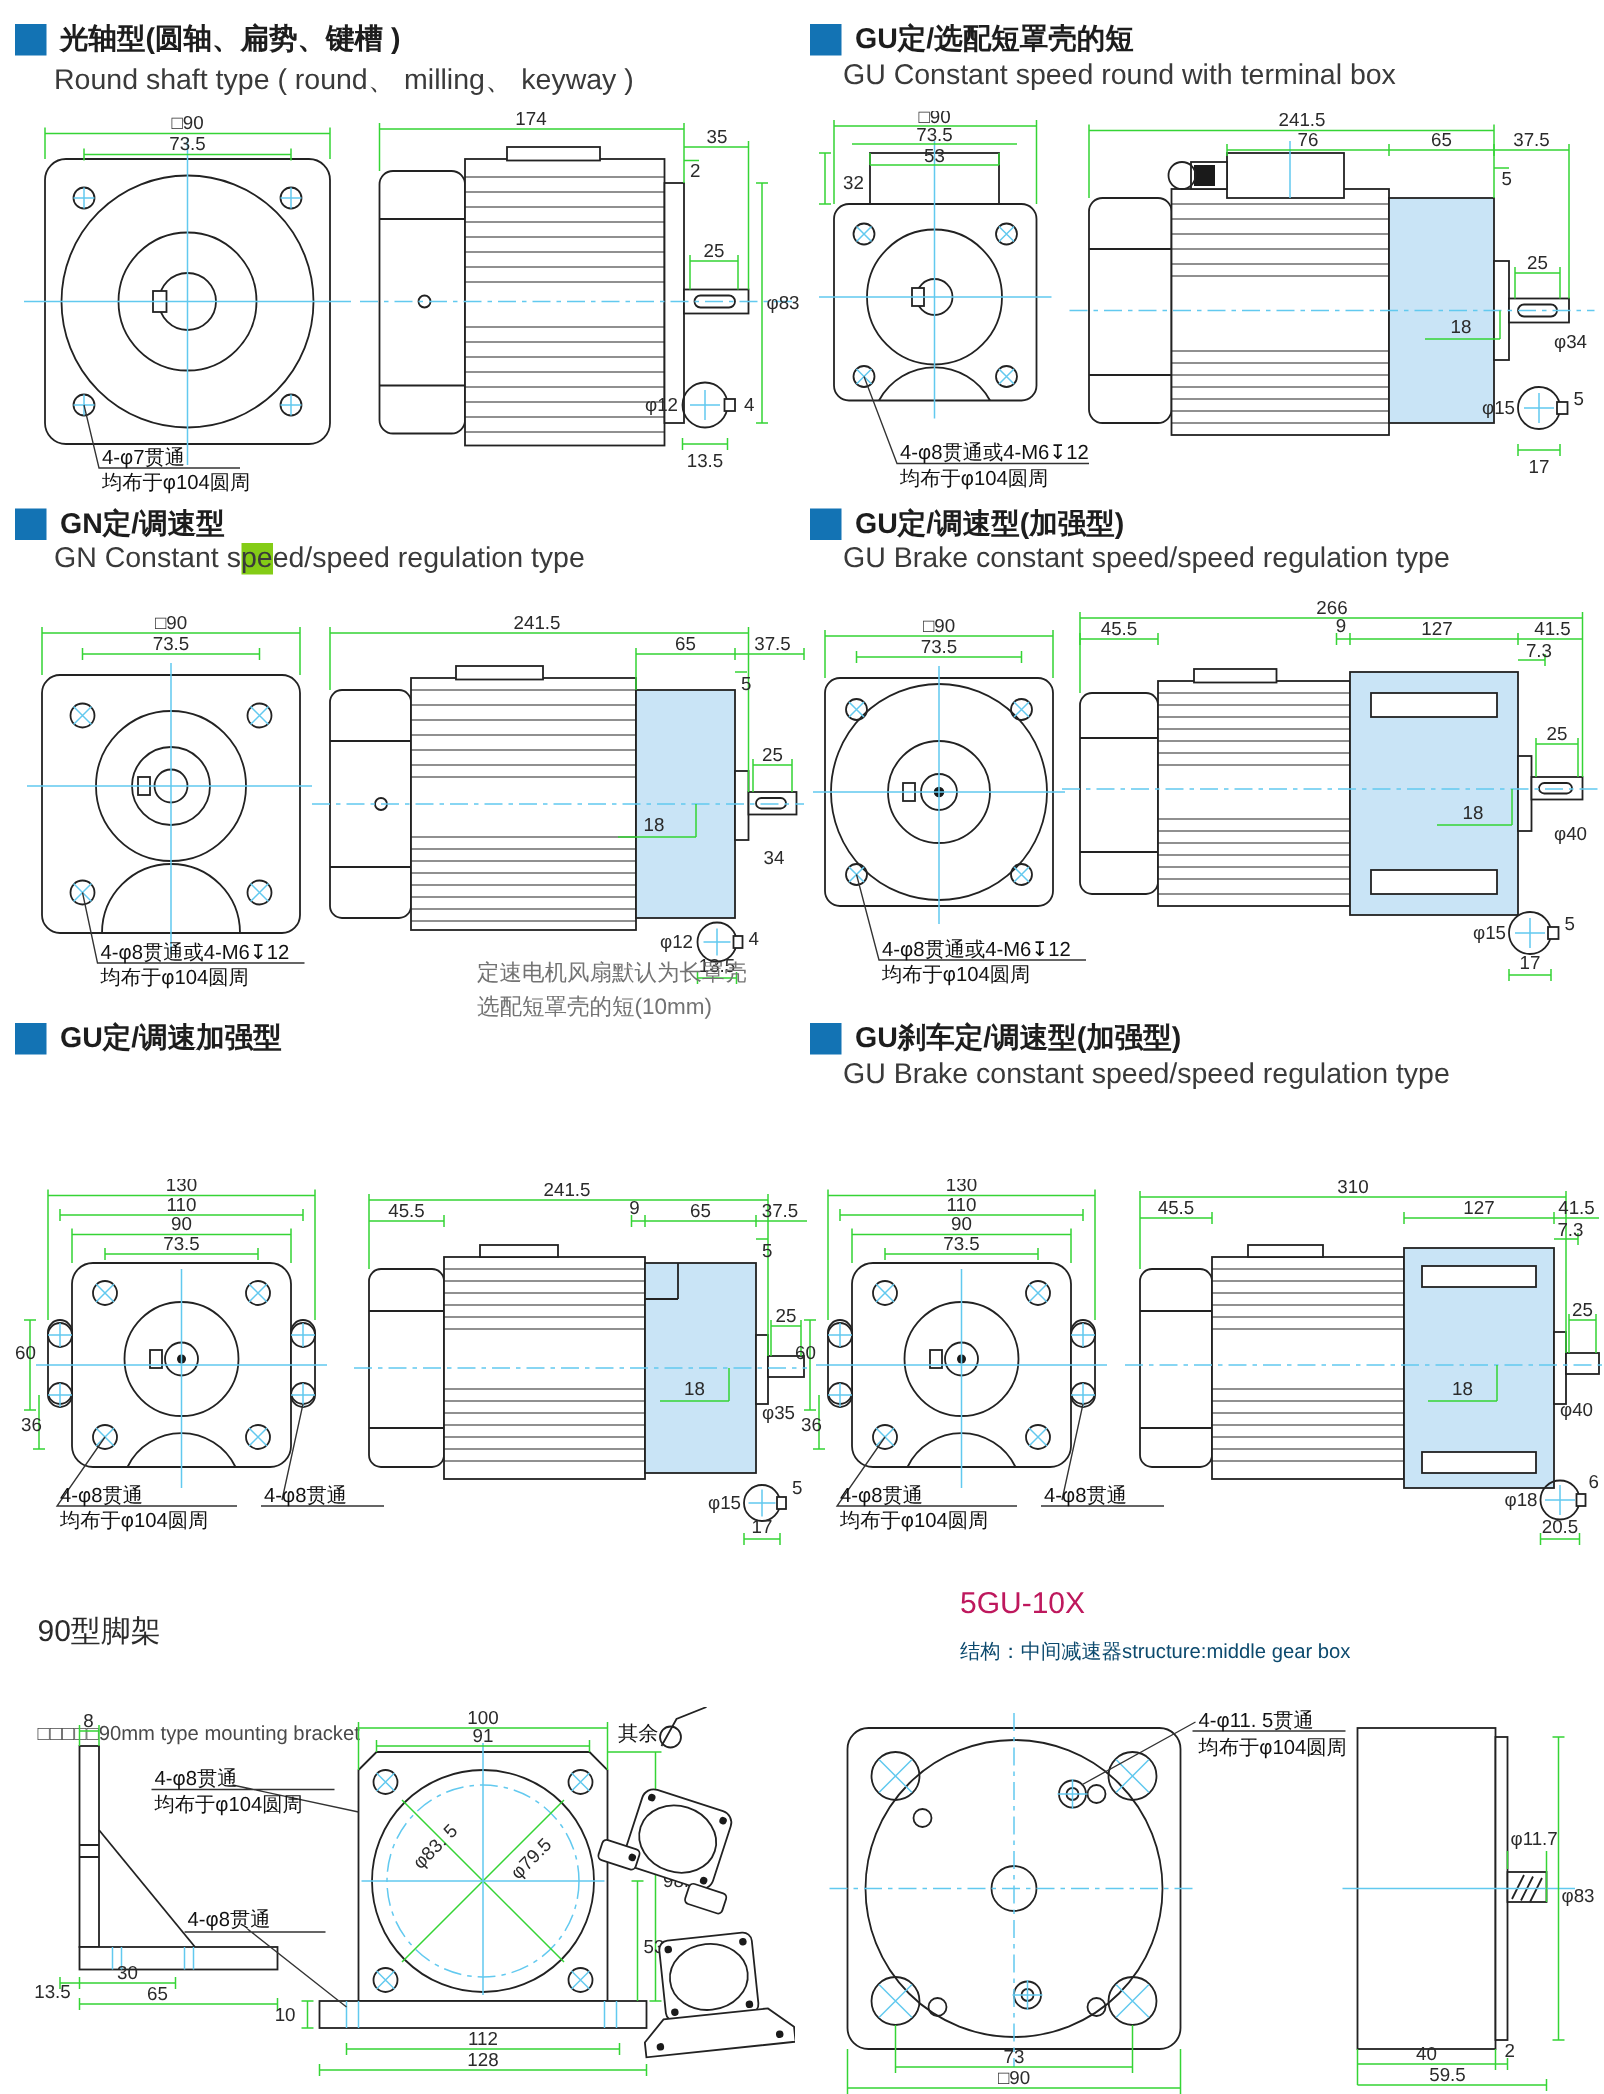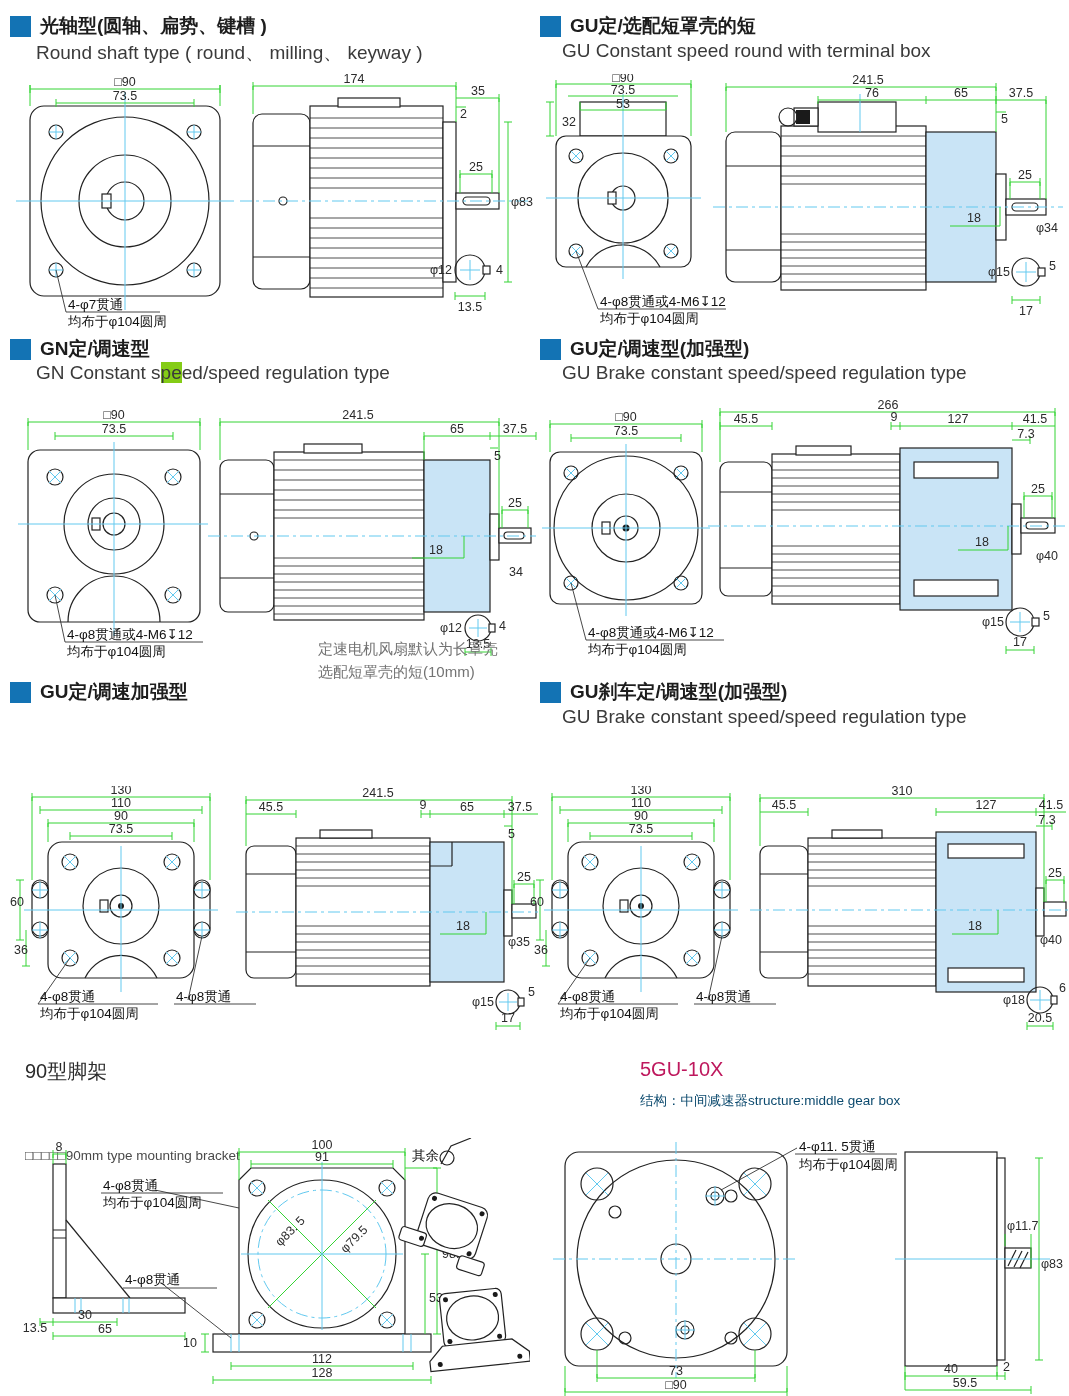--- a/index.html
+++ b/index.html
@@ -4,21 +4,21 @@
 <style>
   html,body{margin:0;padding:0;background:#fff;}
   .page{position:relative;width:1069px;height:1396px;background:#fff;overflow:hidden;
         font-family:"Liberation Sans",sans-serif;color:#1f1f1f;}
   .hdr{position:absolute;display:flex;align-items:center;gap:9px;}
   .hdr .acc{width:21px;height:21px;background:#1373b4;flex:0 0 auto;}
   .hdr .cn{font-size:19px;font-weight:bold;color:#1d1d1d;white-space:nowrap;}
   .en{position:absolute;font-size:19px;color:#3a3a3a;white-space:nowrap;}
   .hl{background:#84cc16;}
   .cnote{position:absolute;font-size:15px;line-height:1.5;color:#737373;white-space:nowrap;}
-  .t7{position:absolute;font-size:20px;color:#2b2b2b;}
+  .t7{position:absolute;font-size:20px;color:#2b2b2b;margin-top:16px;}
   .t7s{position:absolute;font-size:13.5px;color:#4a4a4a;}
   .t8{position:absolute;font-size:20px;font-weight:normal;color:#be185d;}
   .t8s{position:absolute;font-size:13.5px;font-weight:normal;color:#0c4a6e;}
   .dwg{position:absolute;}
   svg text{font-family:"Liberation Sans",sans-serif;}
   .dt{font-size:12.5px;fill:#2b2b2b;}
   .nt{font-size:13.5px;fill:#111;}
   .ol{fill:none;stroke:#222;stroke-width:1.2;}
   .olf{fill:#fff;stroke:#222;stroke-width:1.2;}
   .blf{fill:#c9e4f6;stroke:#222;stroke-width:1.2;}

